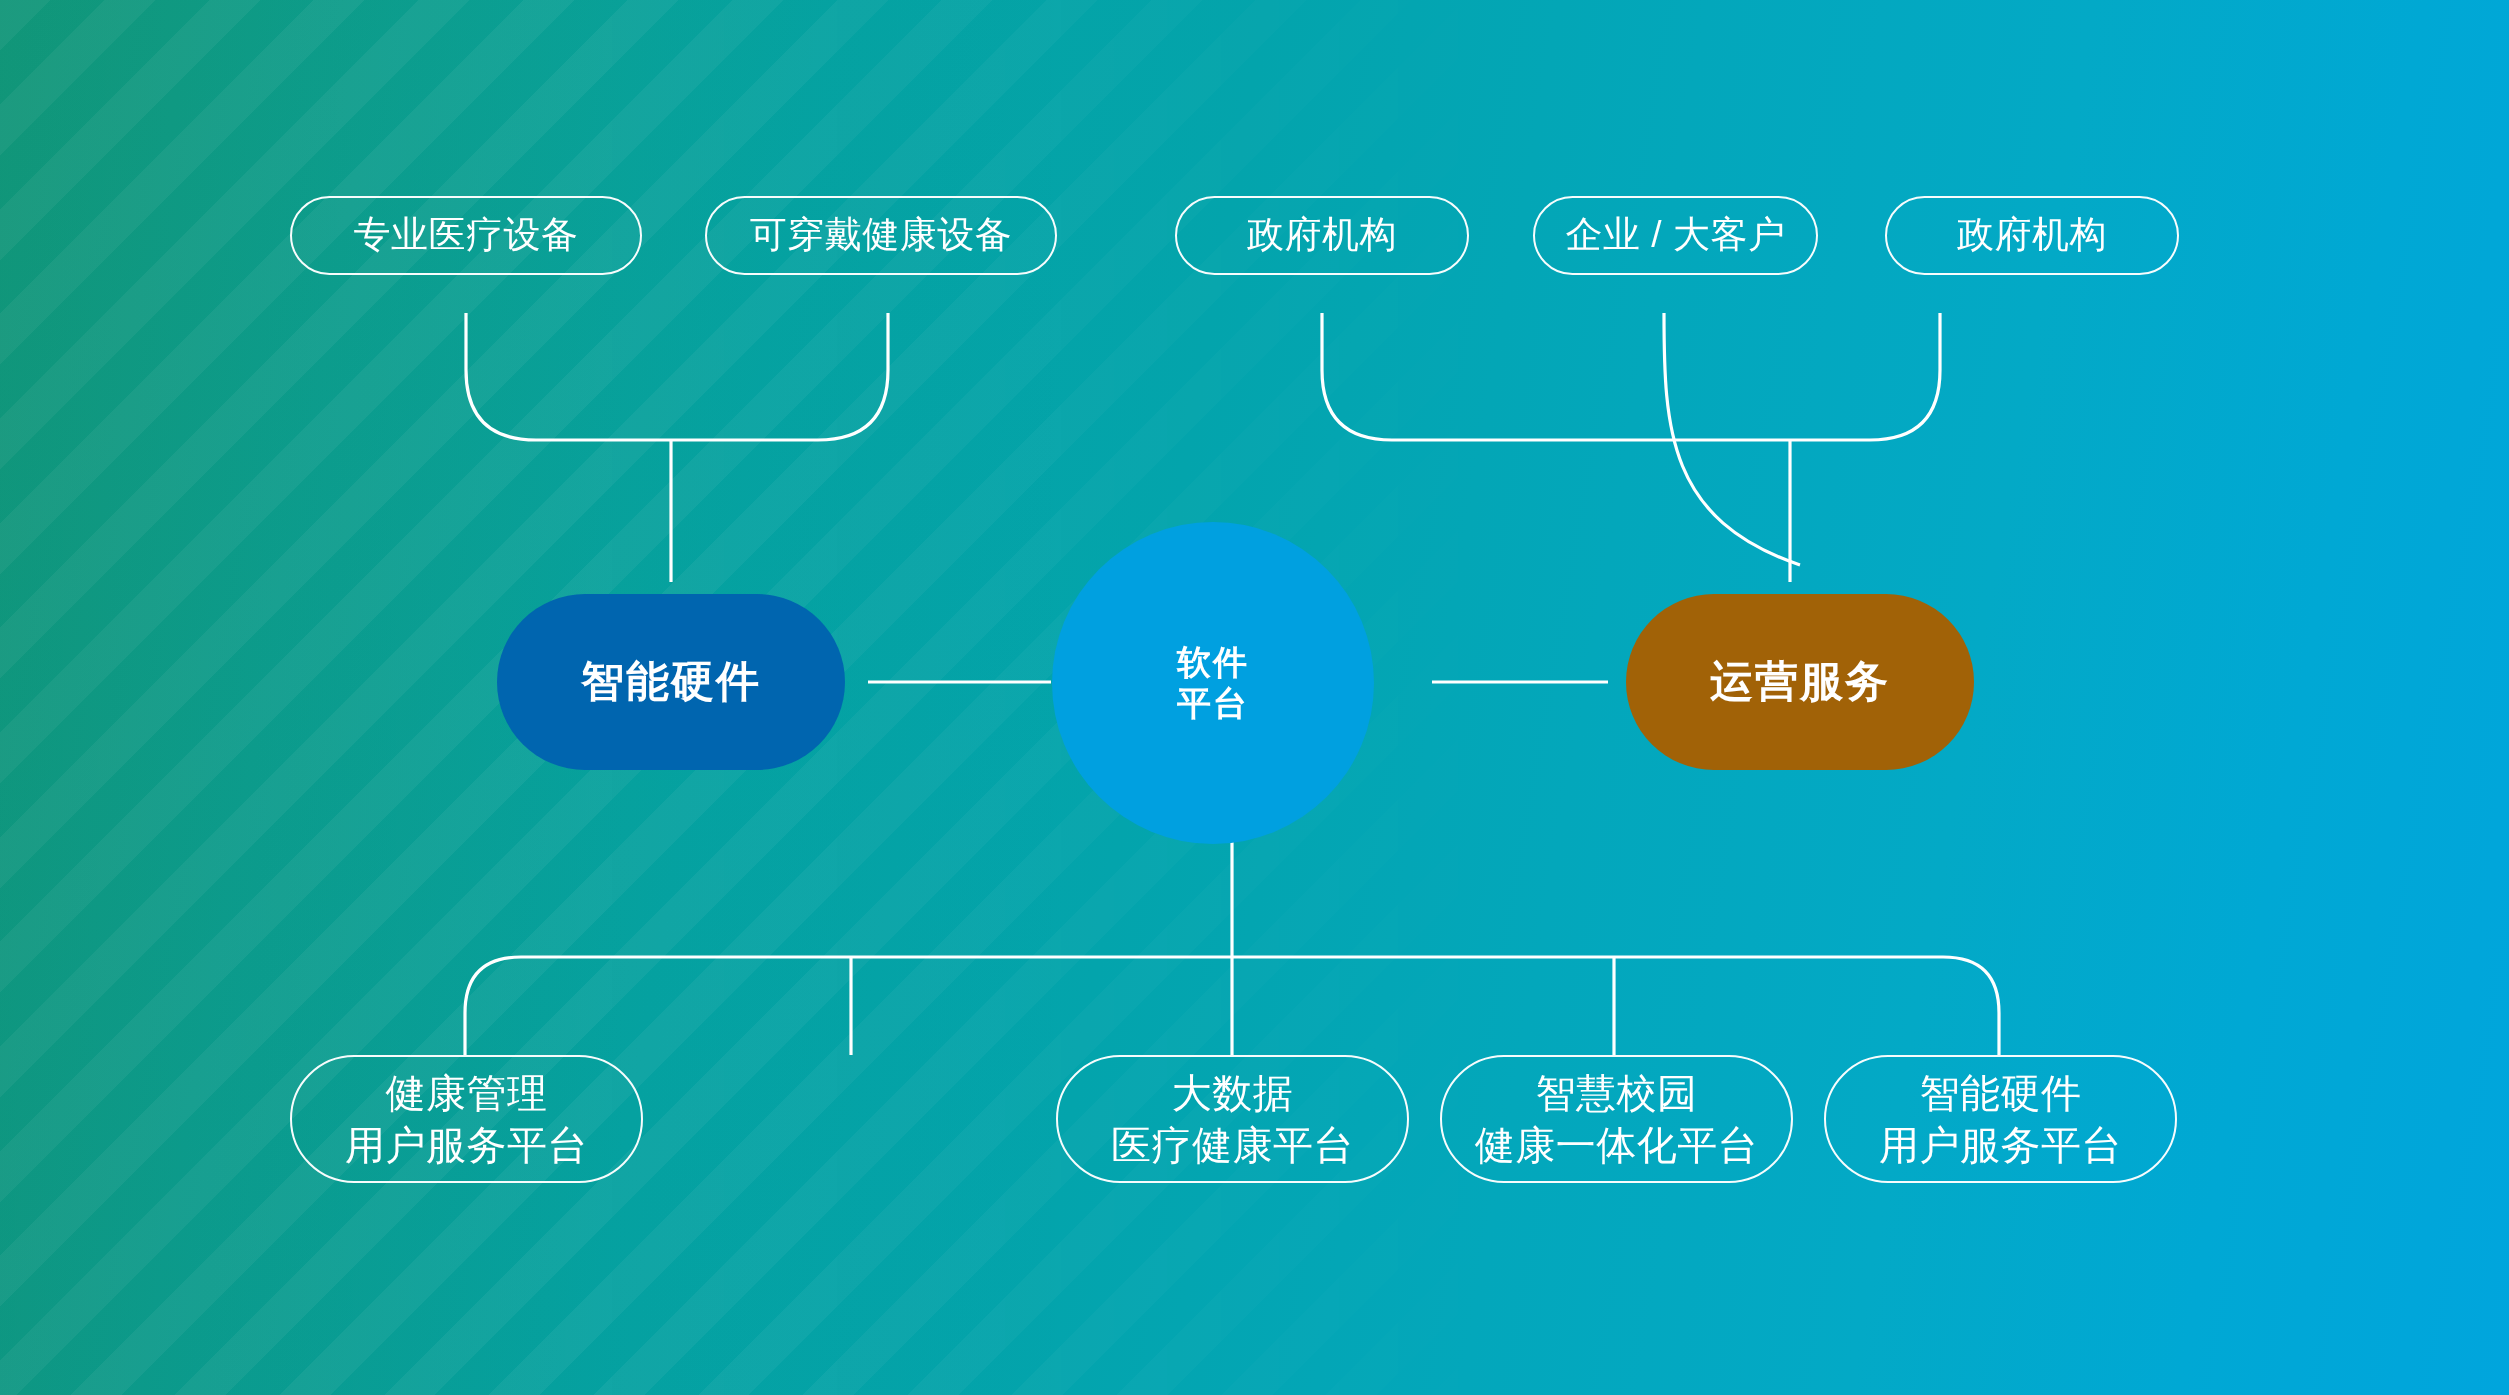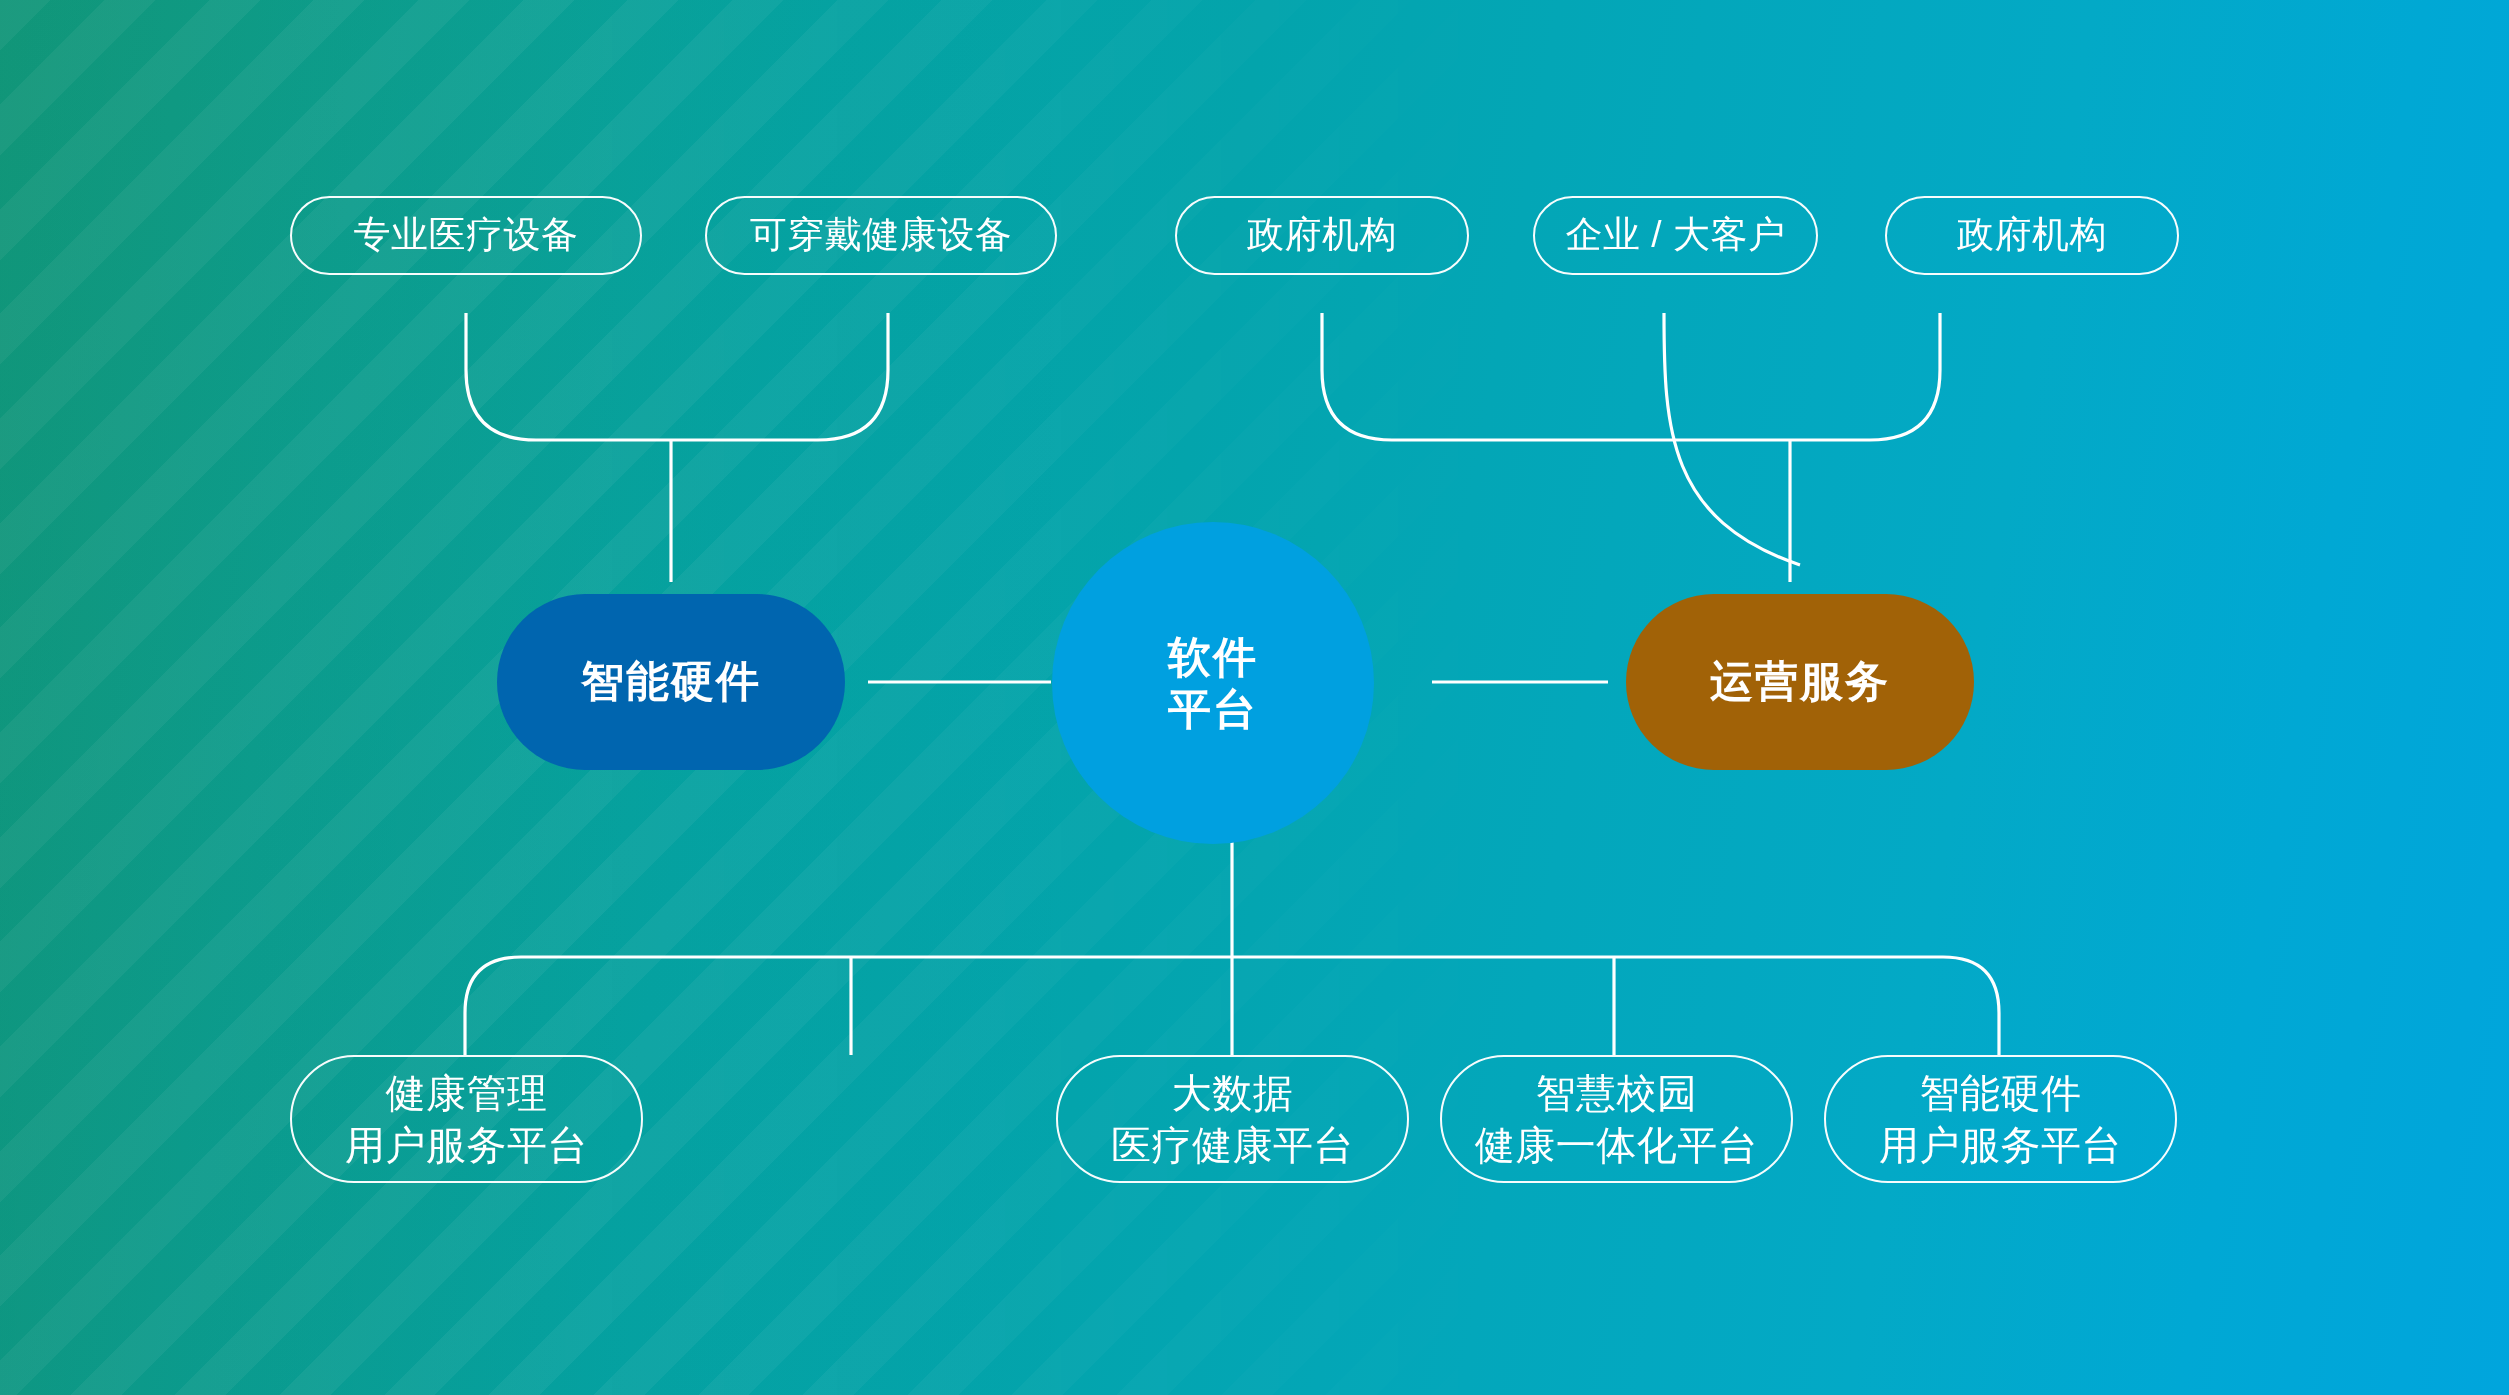--- a/index.html
+++ b/index.html
@@ -121,21 +121,21 @@
     letter-spacing: 2px;
     text-align: left;
   }
   .node-circle {
     position: absolute;
     border-radius: 50%;
     display: flex;
     align-items: center;
     justify-content: center;
     color: #ffffff;
-    font-size: 43px;
+    font-size: 34px;
     font-weight: bold;
     letter-spacing: 2px;
     line-height: 1.22;
     text-align: center;
     white-space: pre-line;
   }
 </style>
 </head>
 <body>
 

